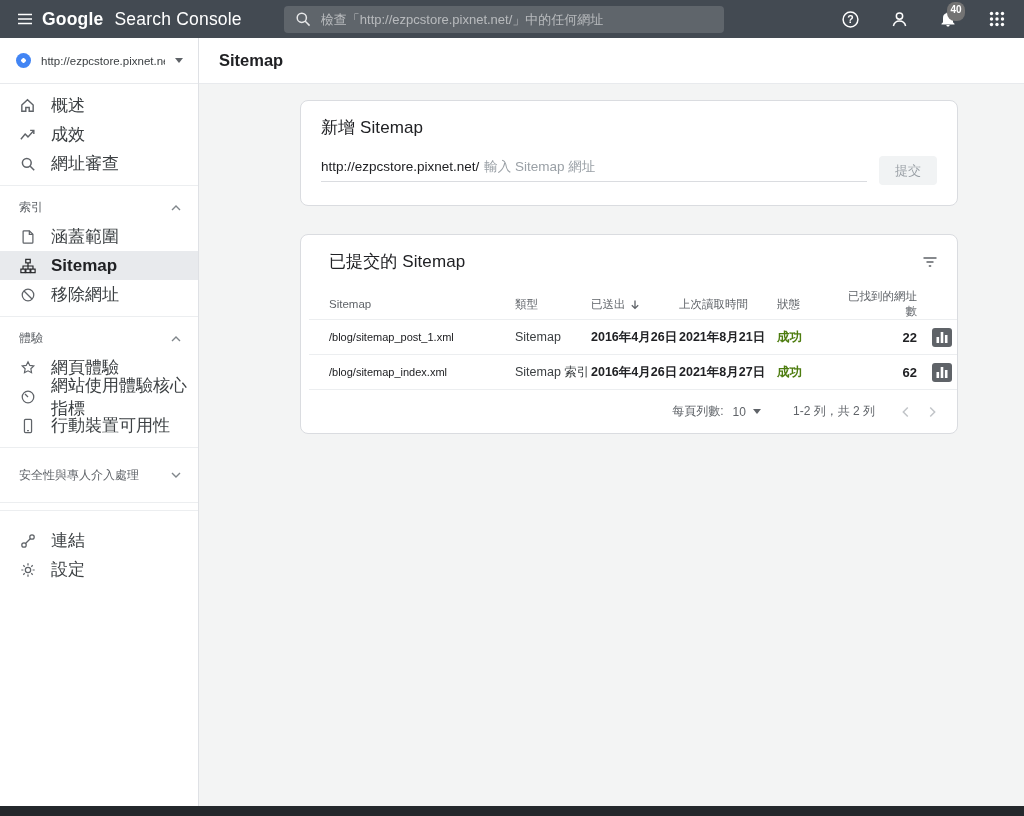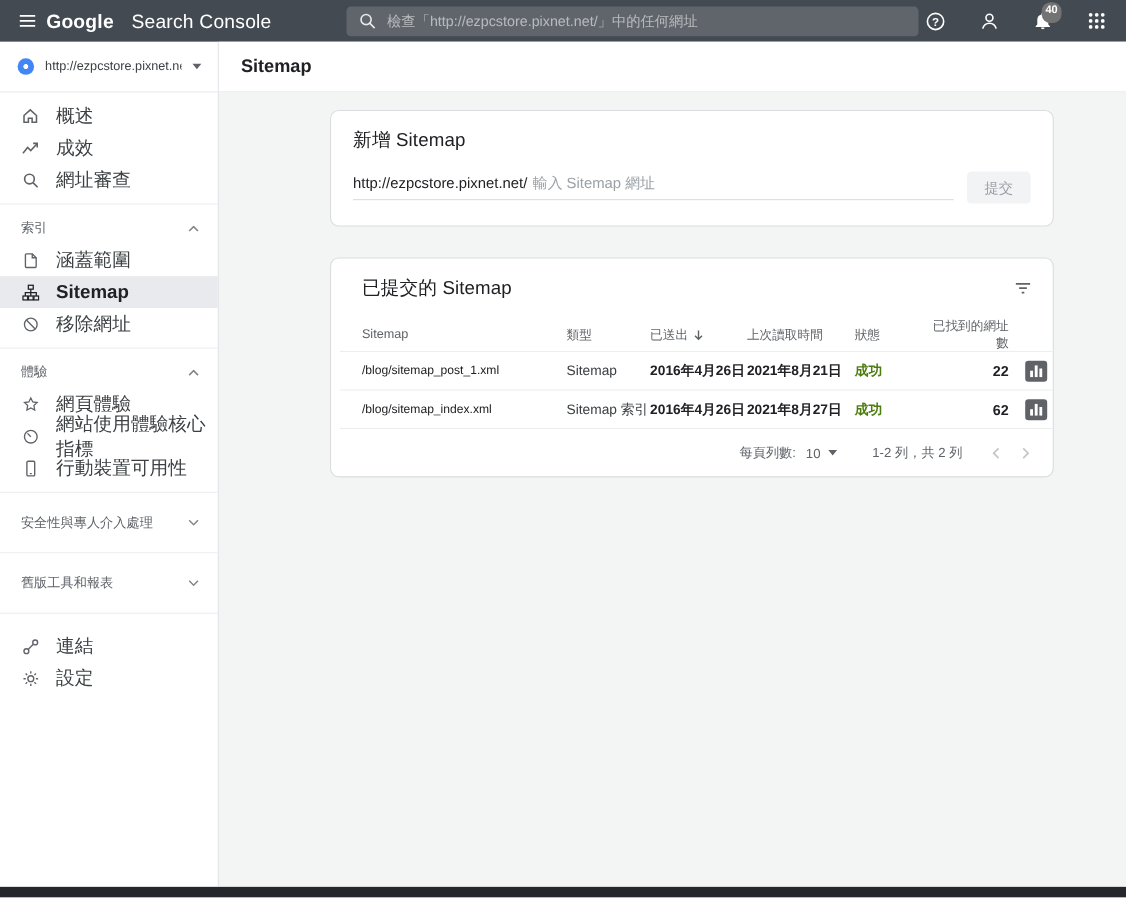--- a/index.html
+++ b/index.html
@@ -3,24 +3,24 @@
 <meta charset="utf-8">
 <style>
   * { margin:0; padding:0; box-sizing:border-box; }
   html,body { width:1024px; height:816px; }
   body { font-family:"Liberation Sans","DejaVu Sans",sans-serif; color:#202124; background:#fff; overflow:hidden; }
   button { font-family:inherit; }
 
   
   .topbar { height:38px; background:#434a52; display:flex; align-items:center; padding:0 16px 0 8px; }
   .hamburger { width:34px; height:34px; background:none; border:none; display:flex; align-items:center; justify-content:center; cursor:pointer; }
-  .logo { margin-left:0; display:flex; align-items:baseline; gap:16px; white-space:nowrap; }
+  .logo { margin-left:0; display:flex; align-items:baseline; gap:11px; white-space:nowrap; }
   .logo .g { color:#fff; font-size:17.5px; font-weight:700; letter-spacing:.2px; }
   .logo .p { color:#fff; font-size:17.5px; font-weight:400; letter-spacing:.2px; }
-  .searchbox { position:relative; margin-left:68px; width:520px; height:27px; flex-shrink:0; }
+  .searchbox { position:relative; margin-left:42px; width:440px; height:27px; flex-shrink:0; }
   .searchbox input { width:100%; height:100%; border:none; border-radius:4px; background:rgba(255,255,255,.15); color:#fff; font-size:13px; padding:0 12px 0 37px; outline:none; }
   .searchbox input::placeholder { color:rgba(255,255,255,.55); }
   .search-ic { position:absolute; left:11px; top:5.5px; color:rgba(255,255,255,.85); pointer-events:none; display:flex; }
   .top-actions { margin-left:auto; display:flex; align-items:center; gap:27px; }
   .top-ic { position:relative; width:22px; height:22px; background:none; border:none; cursor:pointer; display:flex; align-items:center; justify-content:center; color:#fff; }
   .badge { position:absolute; top:-6px; left:10px; background:#737373; color:#fff; font-size:10px; font-weight:700; min-width:18px; height:19px; line-height:15px; border-radius:8px; text-align:center; padding:0 3px; }
 
   .app { display:flex; height:768px; }
 
   
@@ -259,28 +259,20 @@
         <span>安全性與專人介入處理</span>
         <span class="chev">
             <svg width="10" height="6" viewBox="0 0 10 6" fill="none" stroke="currentColor" stroke-width="1.4">
               <path d="M1 1l4 4 4-4"></path>
             </svg>
           </span>
       </div>
 
       <div class="divider"></div>
 
-      <div class="collapsed-row">
-        <span>舊版工具和報表</span>
-        <span class="chev">
-            <svg width="10" height="6" viewBox="0 0 10 6" fill="none" stroke="currentColor" stroke-width="1.4">
-              <path d="M1 1l4 4 4-4"></path>
-            </svg>
-          </span>
-      </div>
 
       <div class="divider"></div>
       <div class="gap8"></div>
 
       <div class="nav-item">
         <span class="ic">
             <svg width="16" height="16" viewBox="0 0 18 18" fill="none" stroke="currentColor" stroke-width="1.4">
               <circle cx="4.5" cy="13.5" r="2.5"></circle>
               <circle cx="13.5" cy="4.5" r="2.5"></circle>
               <path d="M6.5 11.5l5-5"></path>

